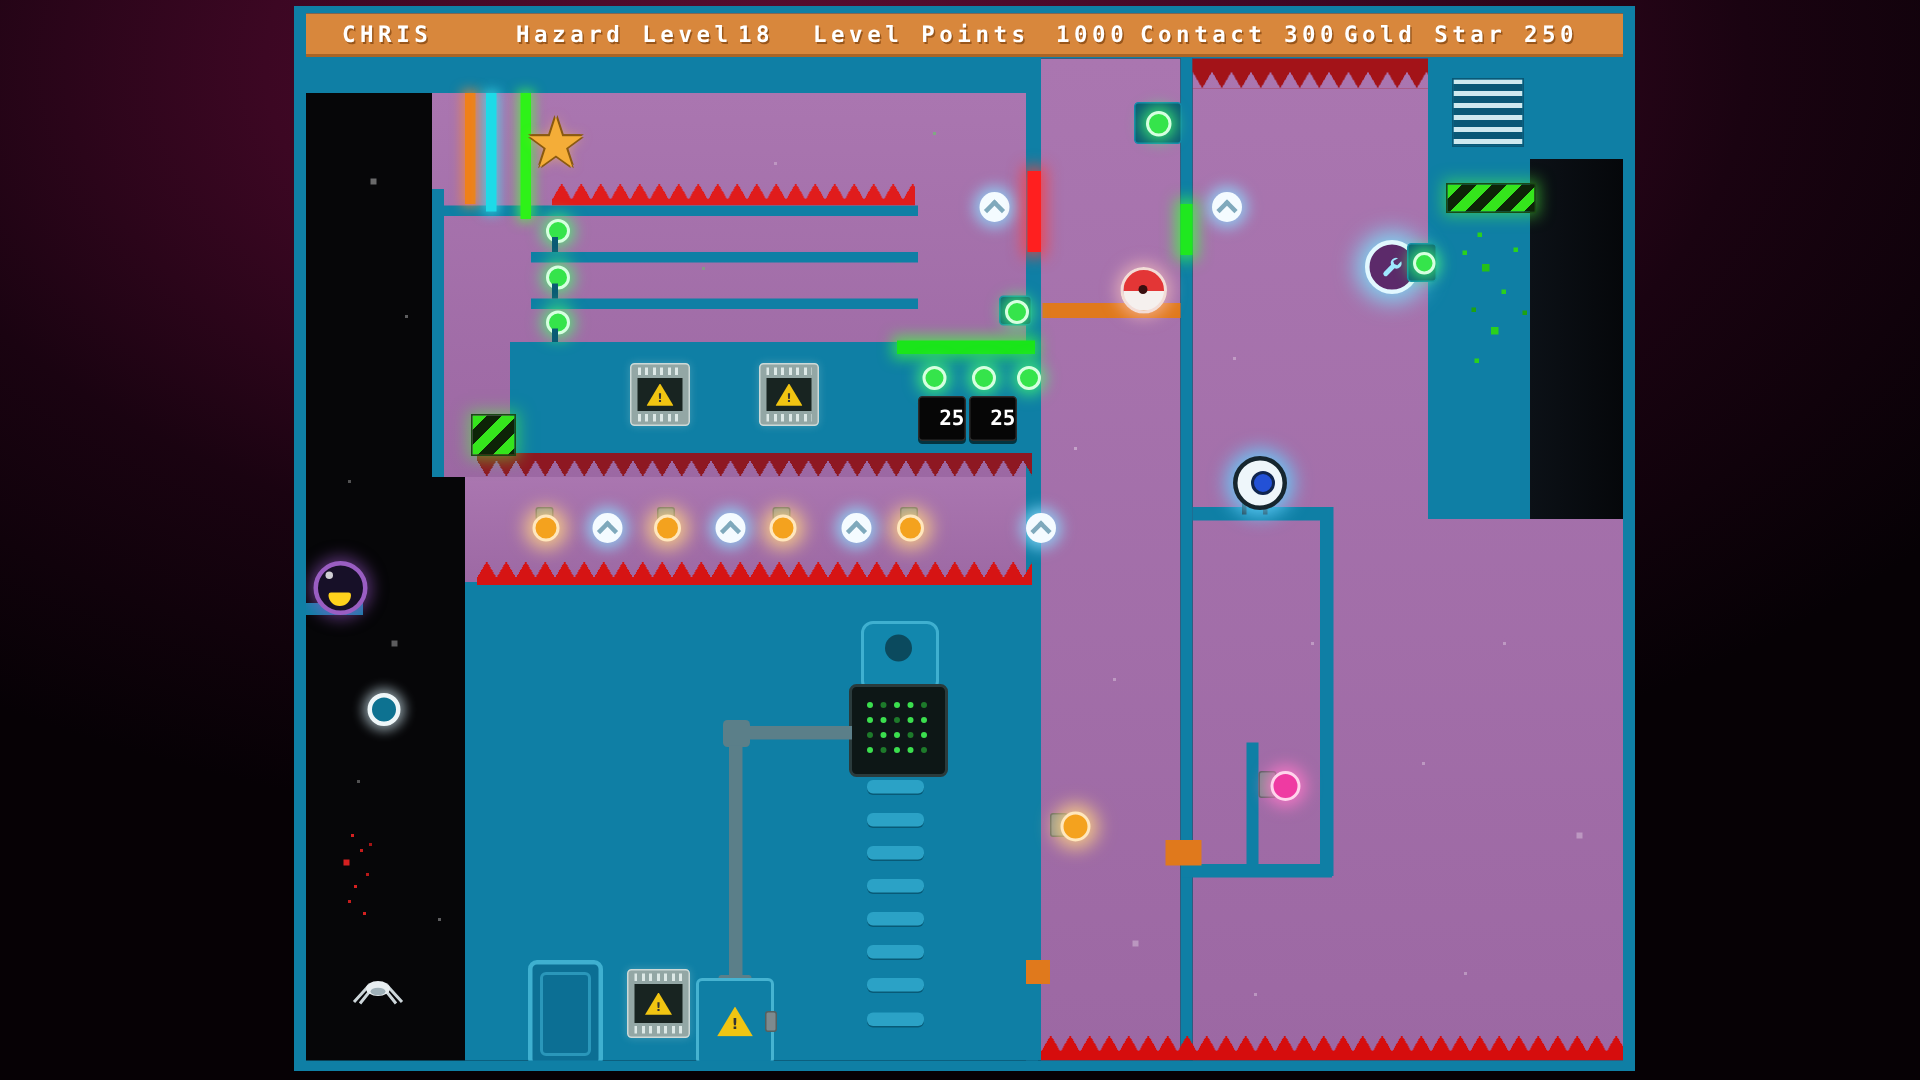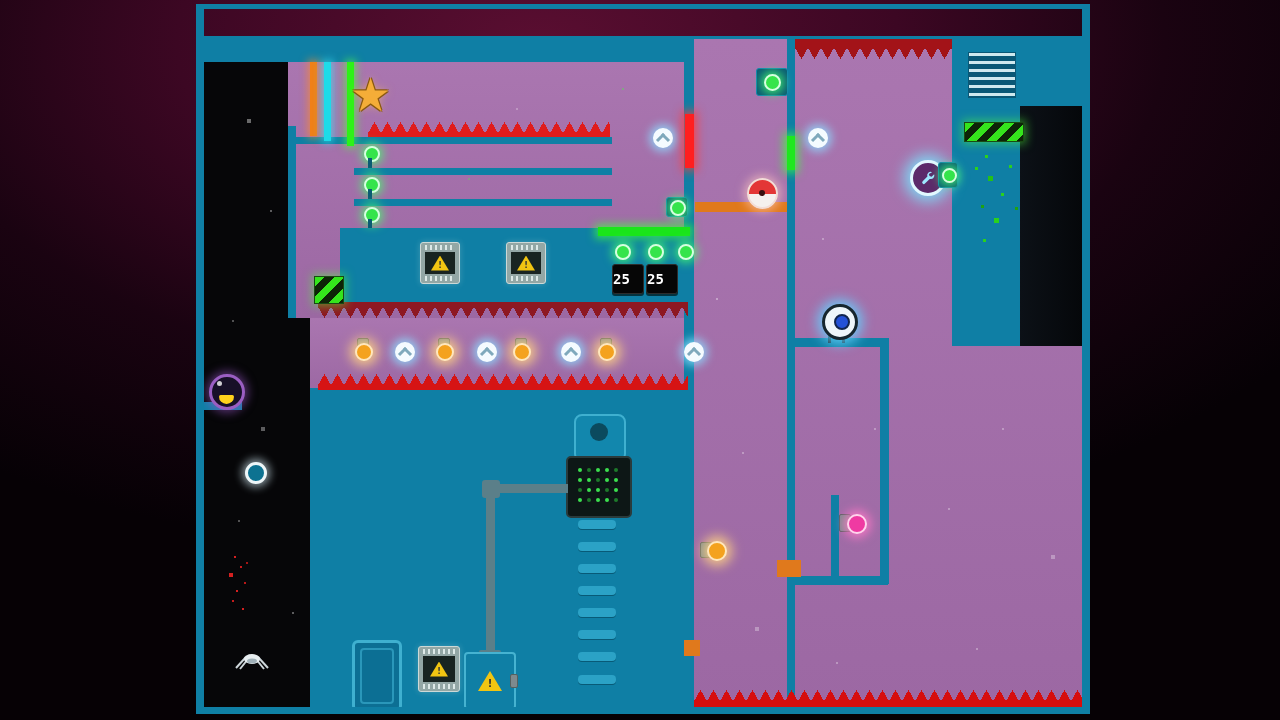--- a/index.html
+++ b/index.html
@@ -27,21 +27,21 @@
   .pad{width:20px;height:20px;border-radius:50%;background:#f4fbff;box-shadow:0 0 9px 4px rgba(140,220,255,.75);}
   .pad .chev{width:7px;height:7px;border-left:3px solid #7fa9bc;border-top:3px solid #7fa9bc;transform:rotate(45deg);margin:7px auto 0;}
   
   .chip{background:#93a7a5;border:1px solid #cdd9d7;border-radius:3px;box-shadow:0 0 6px rgba(180,220,220,.3);}
   .chip-pins{position:absolute;left:4px;right:4px;height:5px;background:repeating-linear-gradient(90deg,#dde9e7 0 2px,transparent 2px 5px);}
   .chip-pins.top{top:2px}.chip-pins.bottom{bottom:2px}
   .chip-core{position:absolute;left:4px;right:4px;top:9px;bottom:9px;background:#182421;display:flex;align-items:center;justify-content:center;}
   .warn-tri{width:18px;height:15px;background:#f1c512;clip-path:polygon(50% 0,100% 100%,0 100%);display:flex;align-items:flex-end;justify-content:center;}
   .warn-tri span{font:bold 8px/11px "DejaVu Sans",sans-serif;color:#333;}
   
-  .counter{background:#060606;border:1px solid #2c2c2c;border-radius:3px;display:flex;align-items:center;justify-content:flex-start;color:#fff;font:bold 14px "DejaVu Sans Mono",monospace;box-shadow:0 2px 0 #04333f;}
+  .counter{background:#060606;border:1px solid #2c2c2c;border-radius:3px;display:flex;align-items:center;justify-content:flex-end;color:#fff;font:bold 14px "DejaVu Sans Mono",monospace;box-shadow:0 2px 0 #04333f;}
   
   .vent{background:repeating-linear-gradient(180deg,#cfe9ef 0 3px,#0a5876 3px 8px);border:1px solid #0a5876;}
   .hazgreen{background:repeating-linear-gradient(135deg,#35e51c 0 7px,#0d2407 7px 14px);box-shadow:0 0 10px 2px rgba(80,255,60,.5);border:1px solid #1a4a14;}
   .eyeball{border-radius:50%;background:linear-gradient(180deg,#e33636 0 52%,#f5f0ee 52%);border:2px solid #f3dcd6;box-shadow:0 0 10px 3px rgba(255,200,190,.6);}
   .eyeball .pupil{position:absolute;left:10px;top:10px;width:6px;height:6px;border-radius:50%;background:#3a0f10;}
   .blue-eye-body{width:30px;height:30px;border-radius:50%;background:#eef6fa;border:3px solid #16262e;box-shadow:0 0 12px 5px rgba(100,210,255,.8);position:absolute;left:0;top:0;}
   .iris{position:absolute;left:9px;top:7px;width:12px;height:12px;border-radius:50%;background:#2351d6;border:2px solid #10254f;}
   .leg{position:absolute;width:3px;height:9px;background:#16262e;}
   .player{width:30px;height:30px;border-radius:50%;background:#171028;border:3px solid #9a5ec2;box-shadow:0 0 10px 3px rgba(160,90,210,.5);}
   .player .mouth{position:absolute;left:7px;bottom:3px;width:15px;height:9px;background:#ffd21c;border-radius:2px 2px 9px 9px;}
@@ -257,14 +257,25 @@
 
   <div class="abs socket" style="left:839px;top:514px;width:10px;height:16px"></div>
   <div class="abs orb pink" style="left:847px;top:514px;width:16px;height:16px"></div>
   <div class="abs" style="left:777px;top:560px;width:24px;height:17px;background:#e0791c"></div>
 
   <div class="abs teal" style="left:196px;top:4px;width:894px;height:5px"></div>
   <div class="abs teal" style="left:196px;top:707px;width:894px;height:7px"></div>
   <div class="abs teal" style="left:196px;top:4px;width:8px;height:710px"></div>
   <div class="abs teal" style="left:1082px;top:4px;width:8px;height:710px"></div>
 
+  <div class="abs header" style="left:204px;top:9px;width:878px;height:27px">
+    <span class="htext" style="left:24px">CHRIS</span>
+    <span class="htext" style="left:140px">Hazard Level</span>
+    <span class="htext" style="left:288px">18</span>
+    <span class="htext" style="left:338px">Level Points</span>
+    <span class="htext" style="left:500px">1000</span>
+    <span class="htext" style="left:556px">Contact</span>
+    <span class="htext" style="left:652px">300</span>
+    <span class="htext" style="left:692px">Gold Star</span>
+    <span class="htext" style="left:812px">250</span>
+  </div>
 
 </div>
 
 </body></html>

